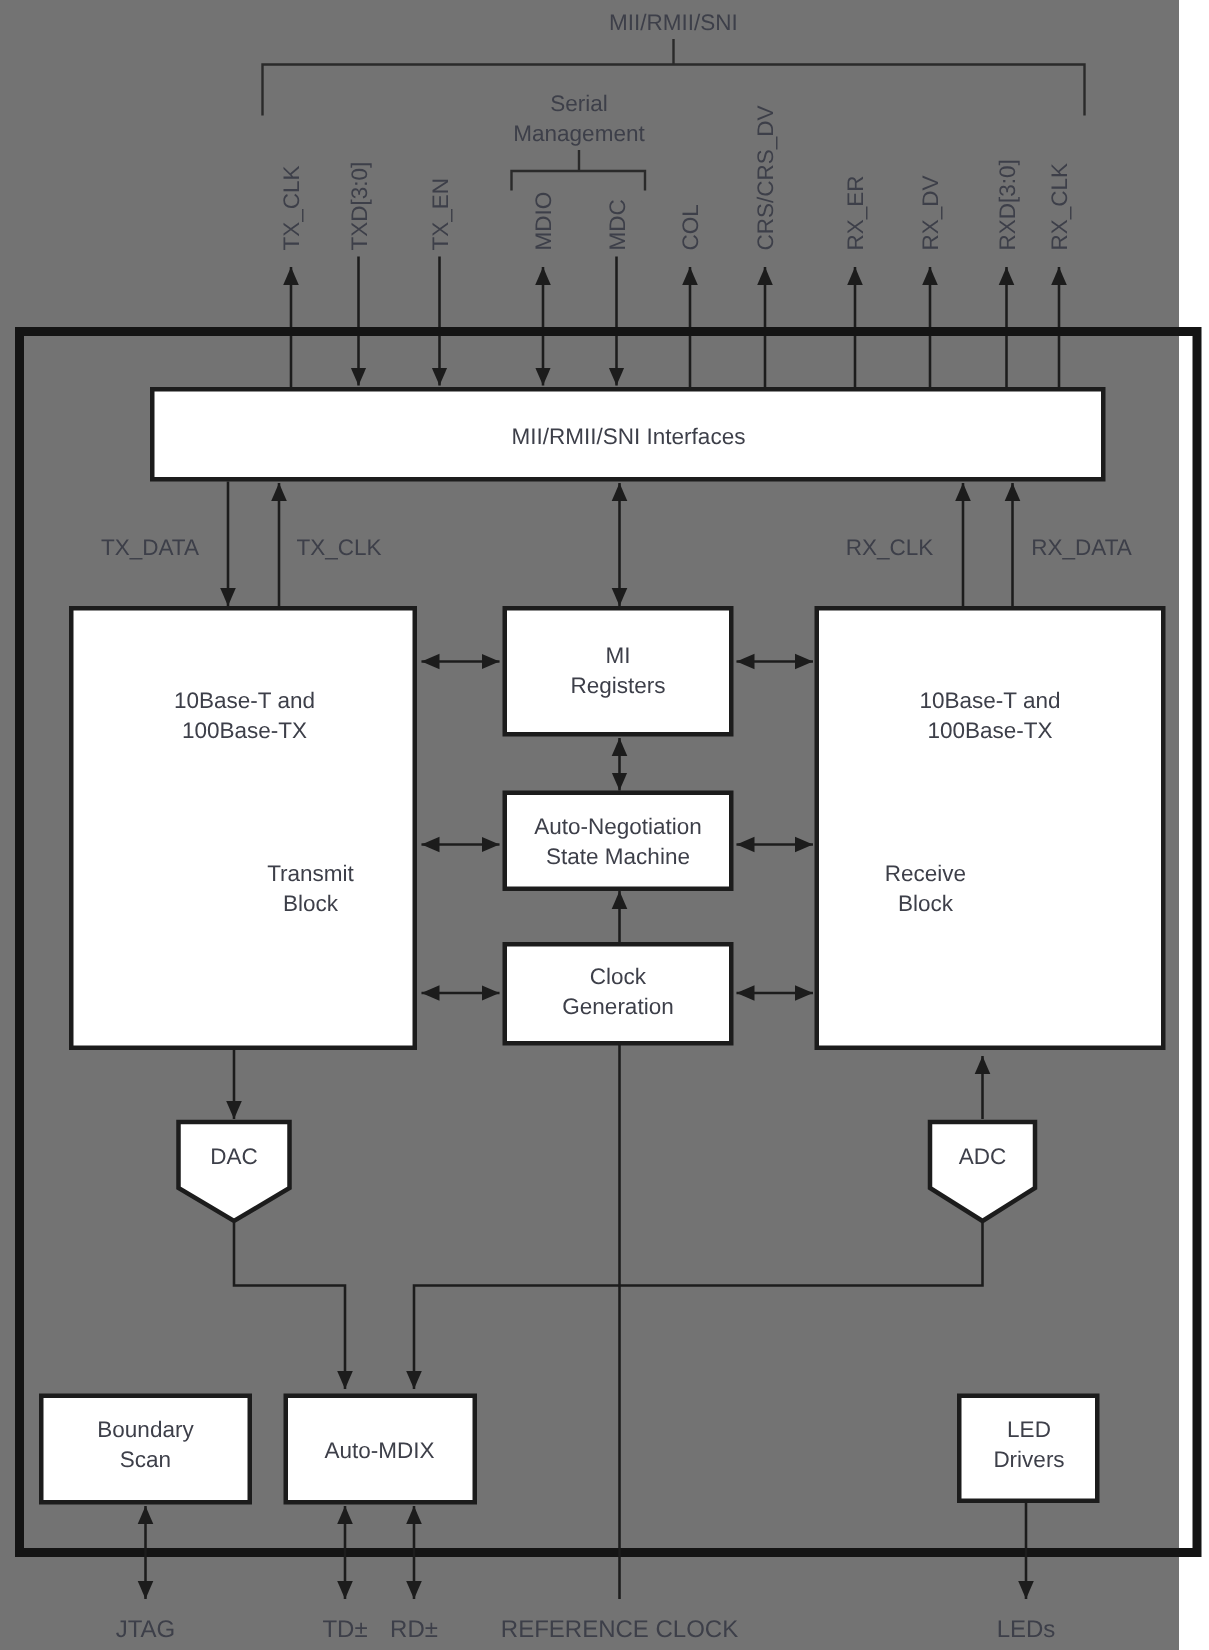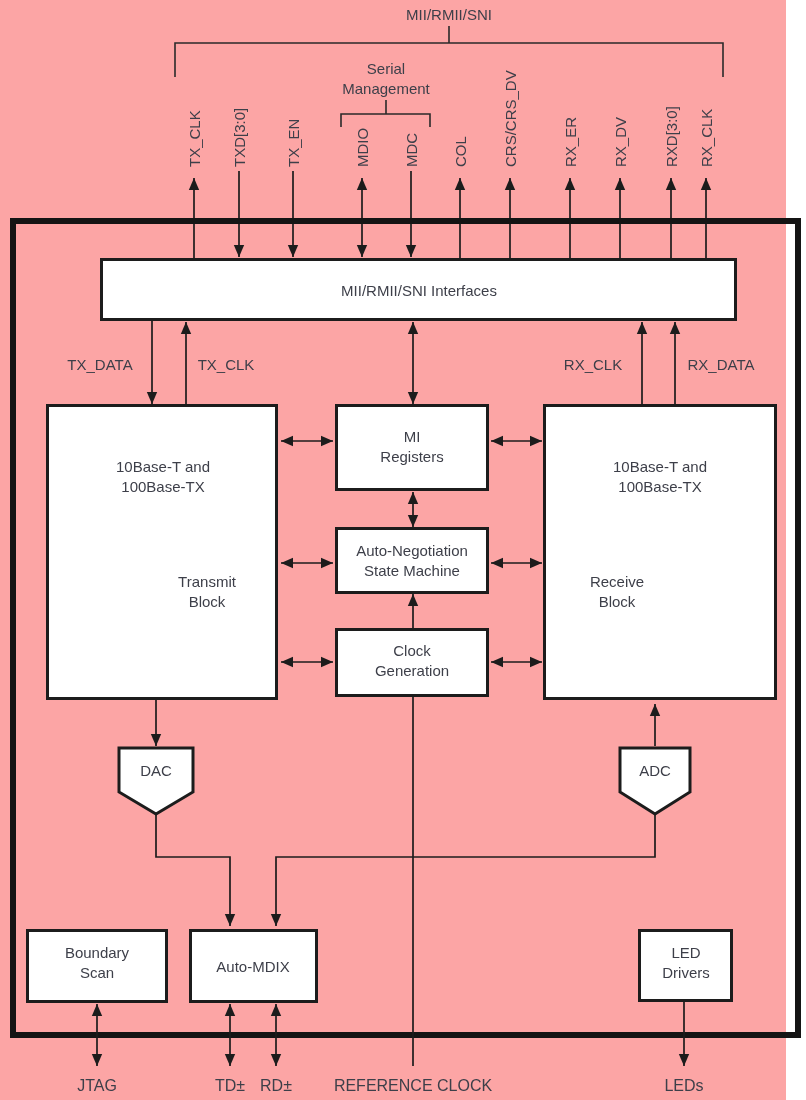--- a/index.html
+++ b/index.html
@@ -1,16 +1,16 @@
 <!DOCTYPE html>
 <html><head>
 <meta charset="utf-8">
 <style>
   html, body { margin: 0; padding: 0; background: #ffffff; }
-  .stage { position: relative; width: 786px; height: 1100px; background: #fca5a5; }
+  .stage { position: relative; width: 786px; height: 1100px; background: #737373; }
   svg text {
     font-family: "Liberation Sans", sans-serif;
     font-size: 15px;
     fill: #3d3f49;
   }
   svg text.t16 { font-size: 16px; }
   .ln  { stroke: #1c1c1c; stroke-width: 1.7; fill: none; }
   .bx  { stroke: #1c1c1c; stroke-width: 3;   fill: #ffffff; }
   .obx { stroke: #141414; stroke-width: 6;   fill: none; }
   .brk { stroke: #2a2a2a; stroke-width: 1.6; fill: none; }

